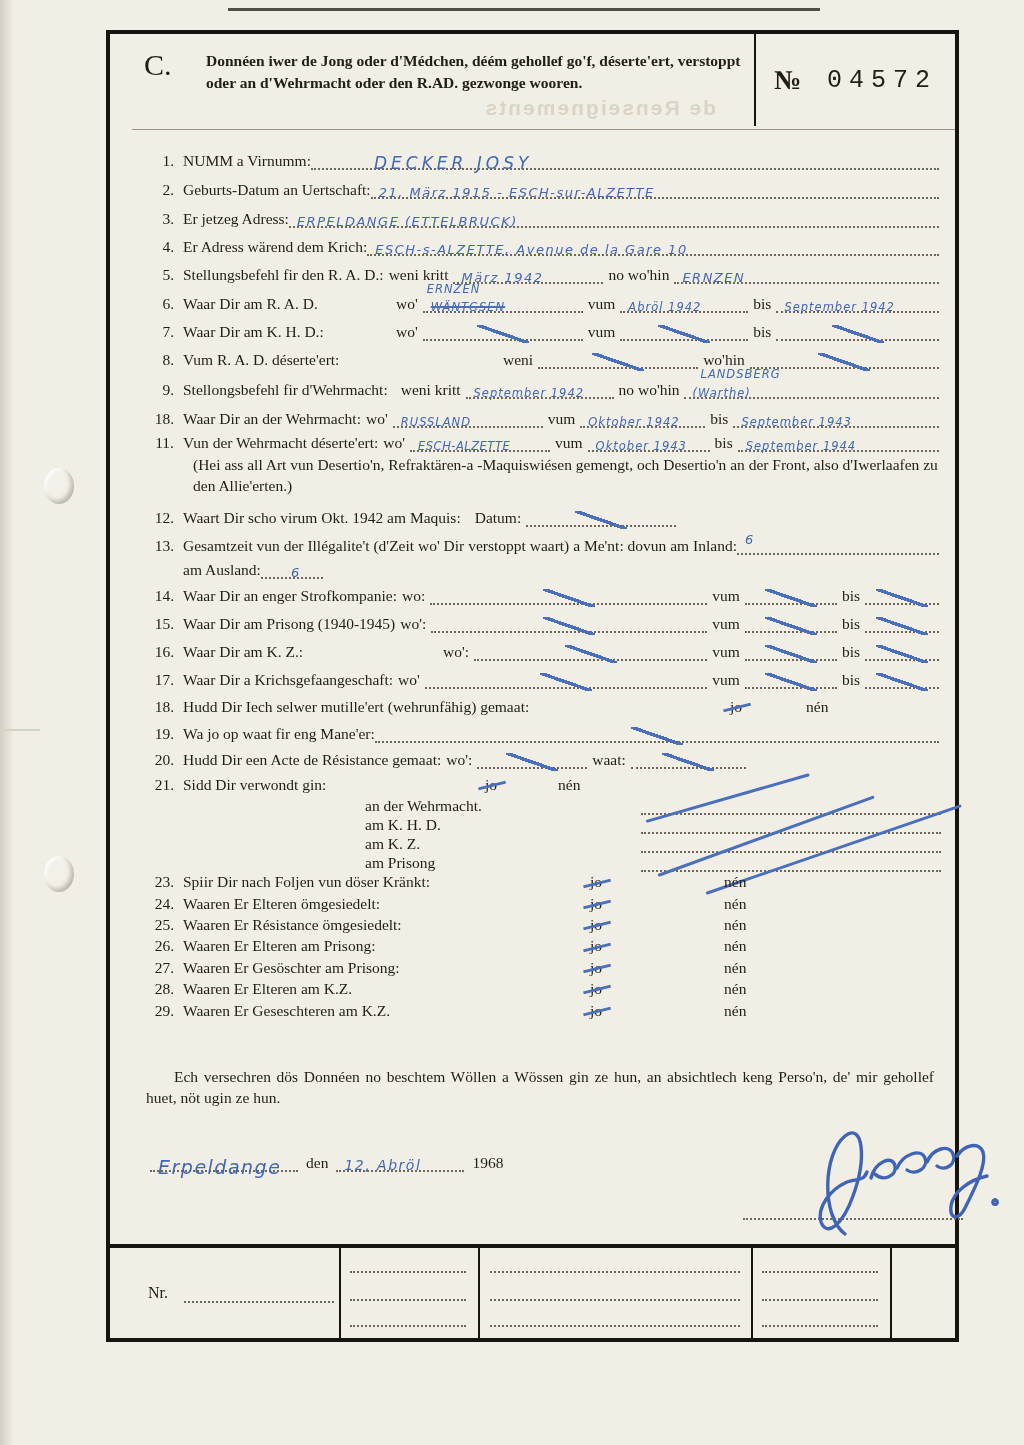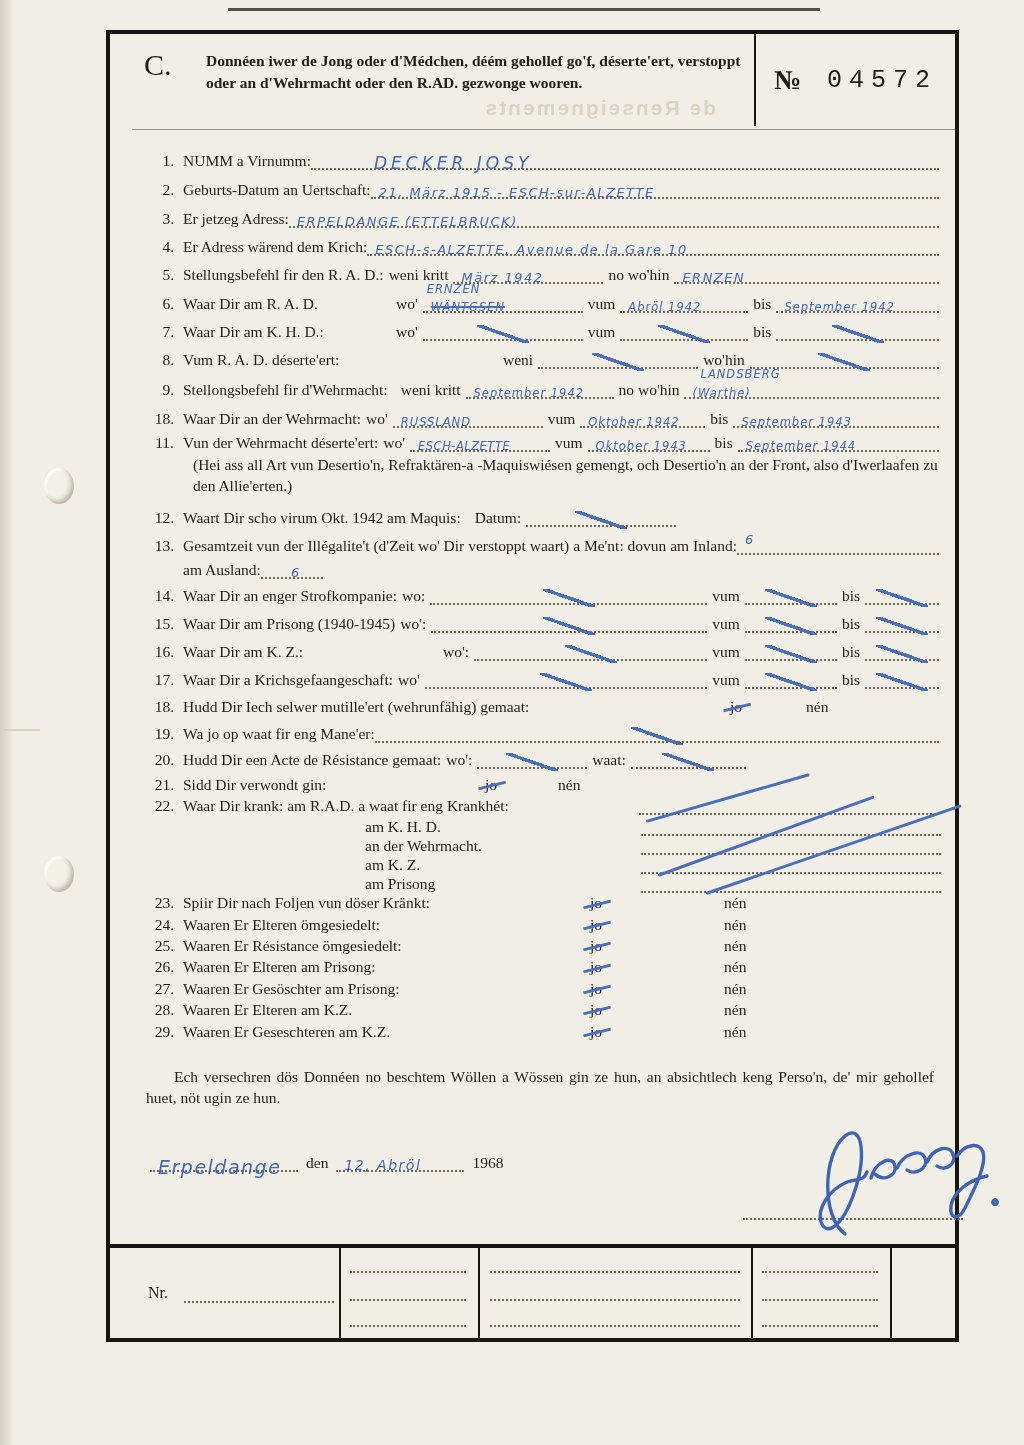--- a/index.html
+++ b/index.html
@@ -310,31 +310,26 @@
     </div>
 
     <div class="row h25 yn">
       <span class="num">21.</span>
       <span class="lbl">Sidd Dir verwondt gin:</span>
       <span class="jo-pos jox" style="left:339px">jo</span>
       <span class="nen-pos" style="left:412px">nén</span>
     </div>
 
     <div class="krank">
-      <div class="row h21">
-        <span class="num">22.</span>
-        <span class="lbl">Waar Dir krank: am R.A.D. a waat fir eng Krankhét:</span>
-        <span class="dot" style="width:300px;margin-left:auto"></span>
+      <div class="krank-sub">
+        <span class="slabel">an der Wehrmacht.</span>
+        <span class="krank-dot"></span>
       </div>
       <div class="krank-sub">
         <span class="slabel">am K. H. D.</span>
-        <span class="krank-dot"></span>
-      </div>
-      <div class="krank-sub">
-        <span class="slabel">an der Wehrmacht.</span>
         <span class="krank-dot"></span>
       </div>
       <div class="krank-sub">
         <span class="slabel">am K. Z.</span>
         <span class="krank-dot"></span>
       </div>
       <div class="krank-sub">
         <span class="slabel">am Prisong</span>
         <span class="krank-dot"></span>
       </div>

